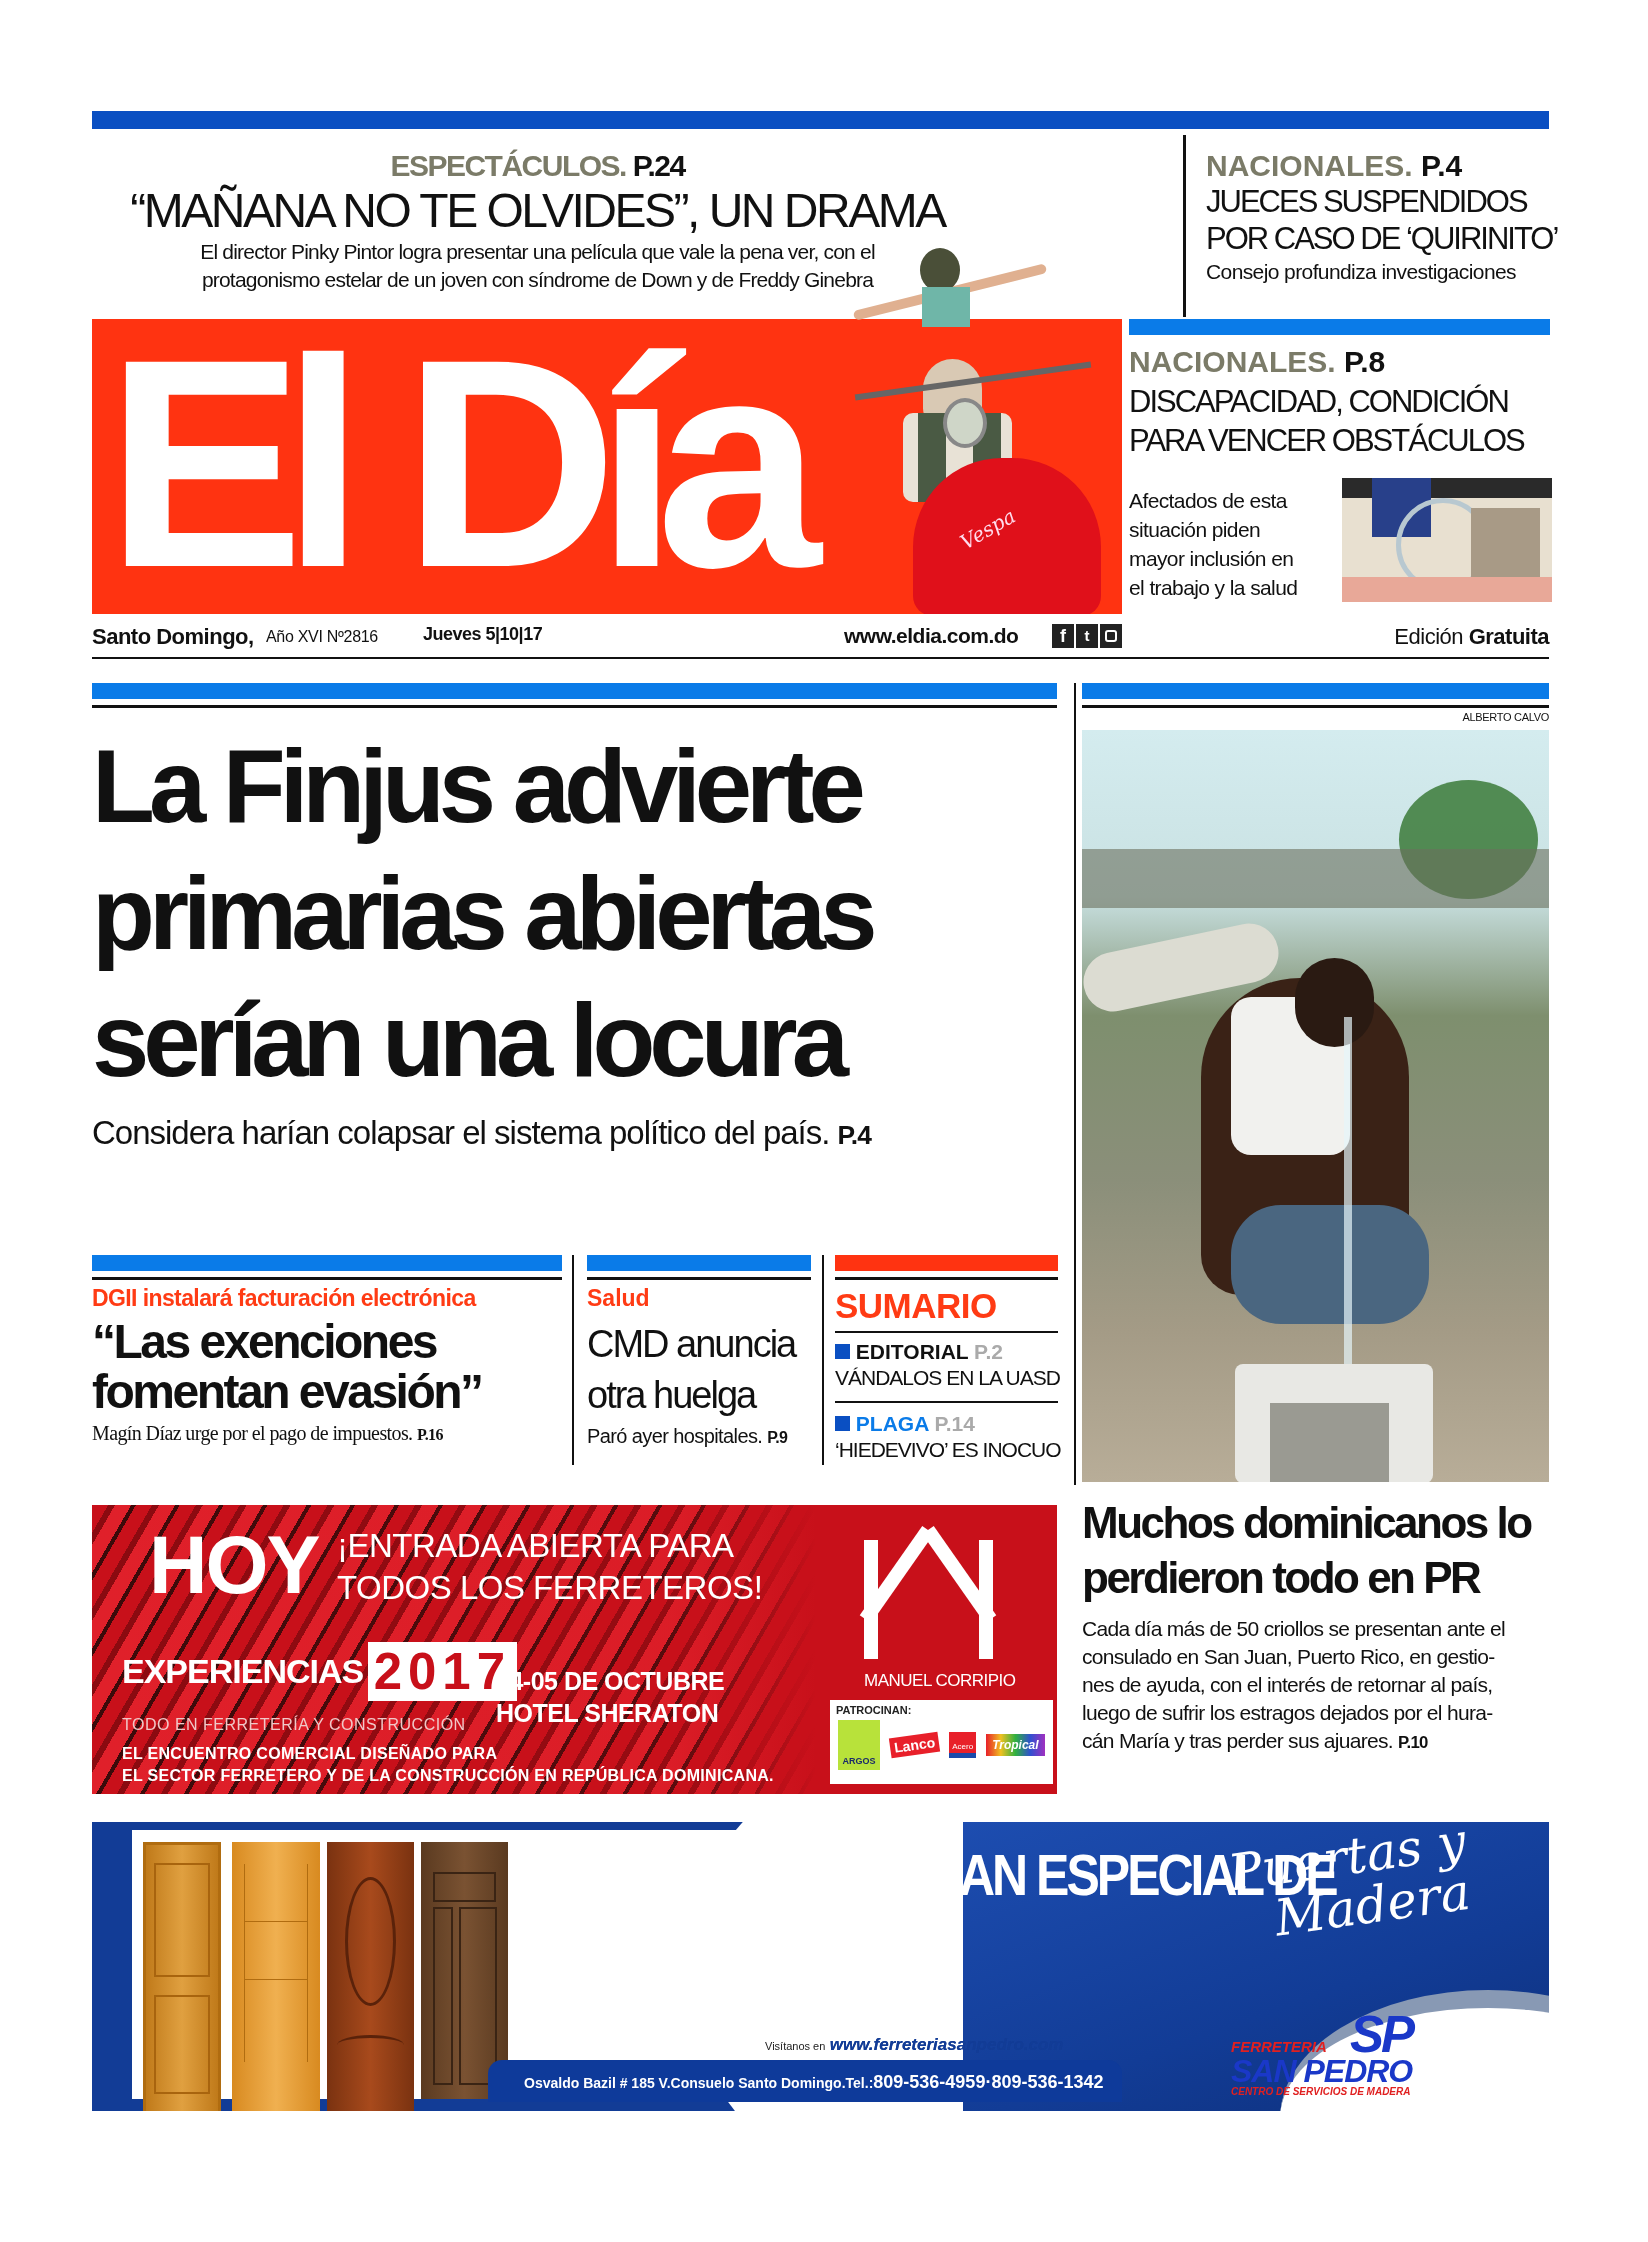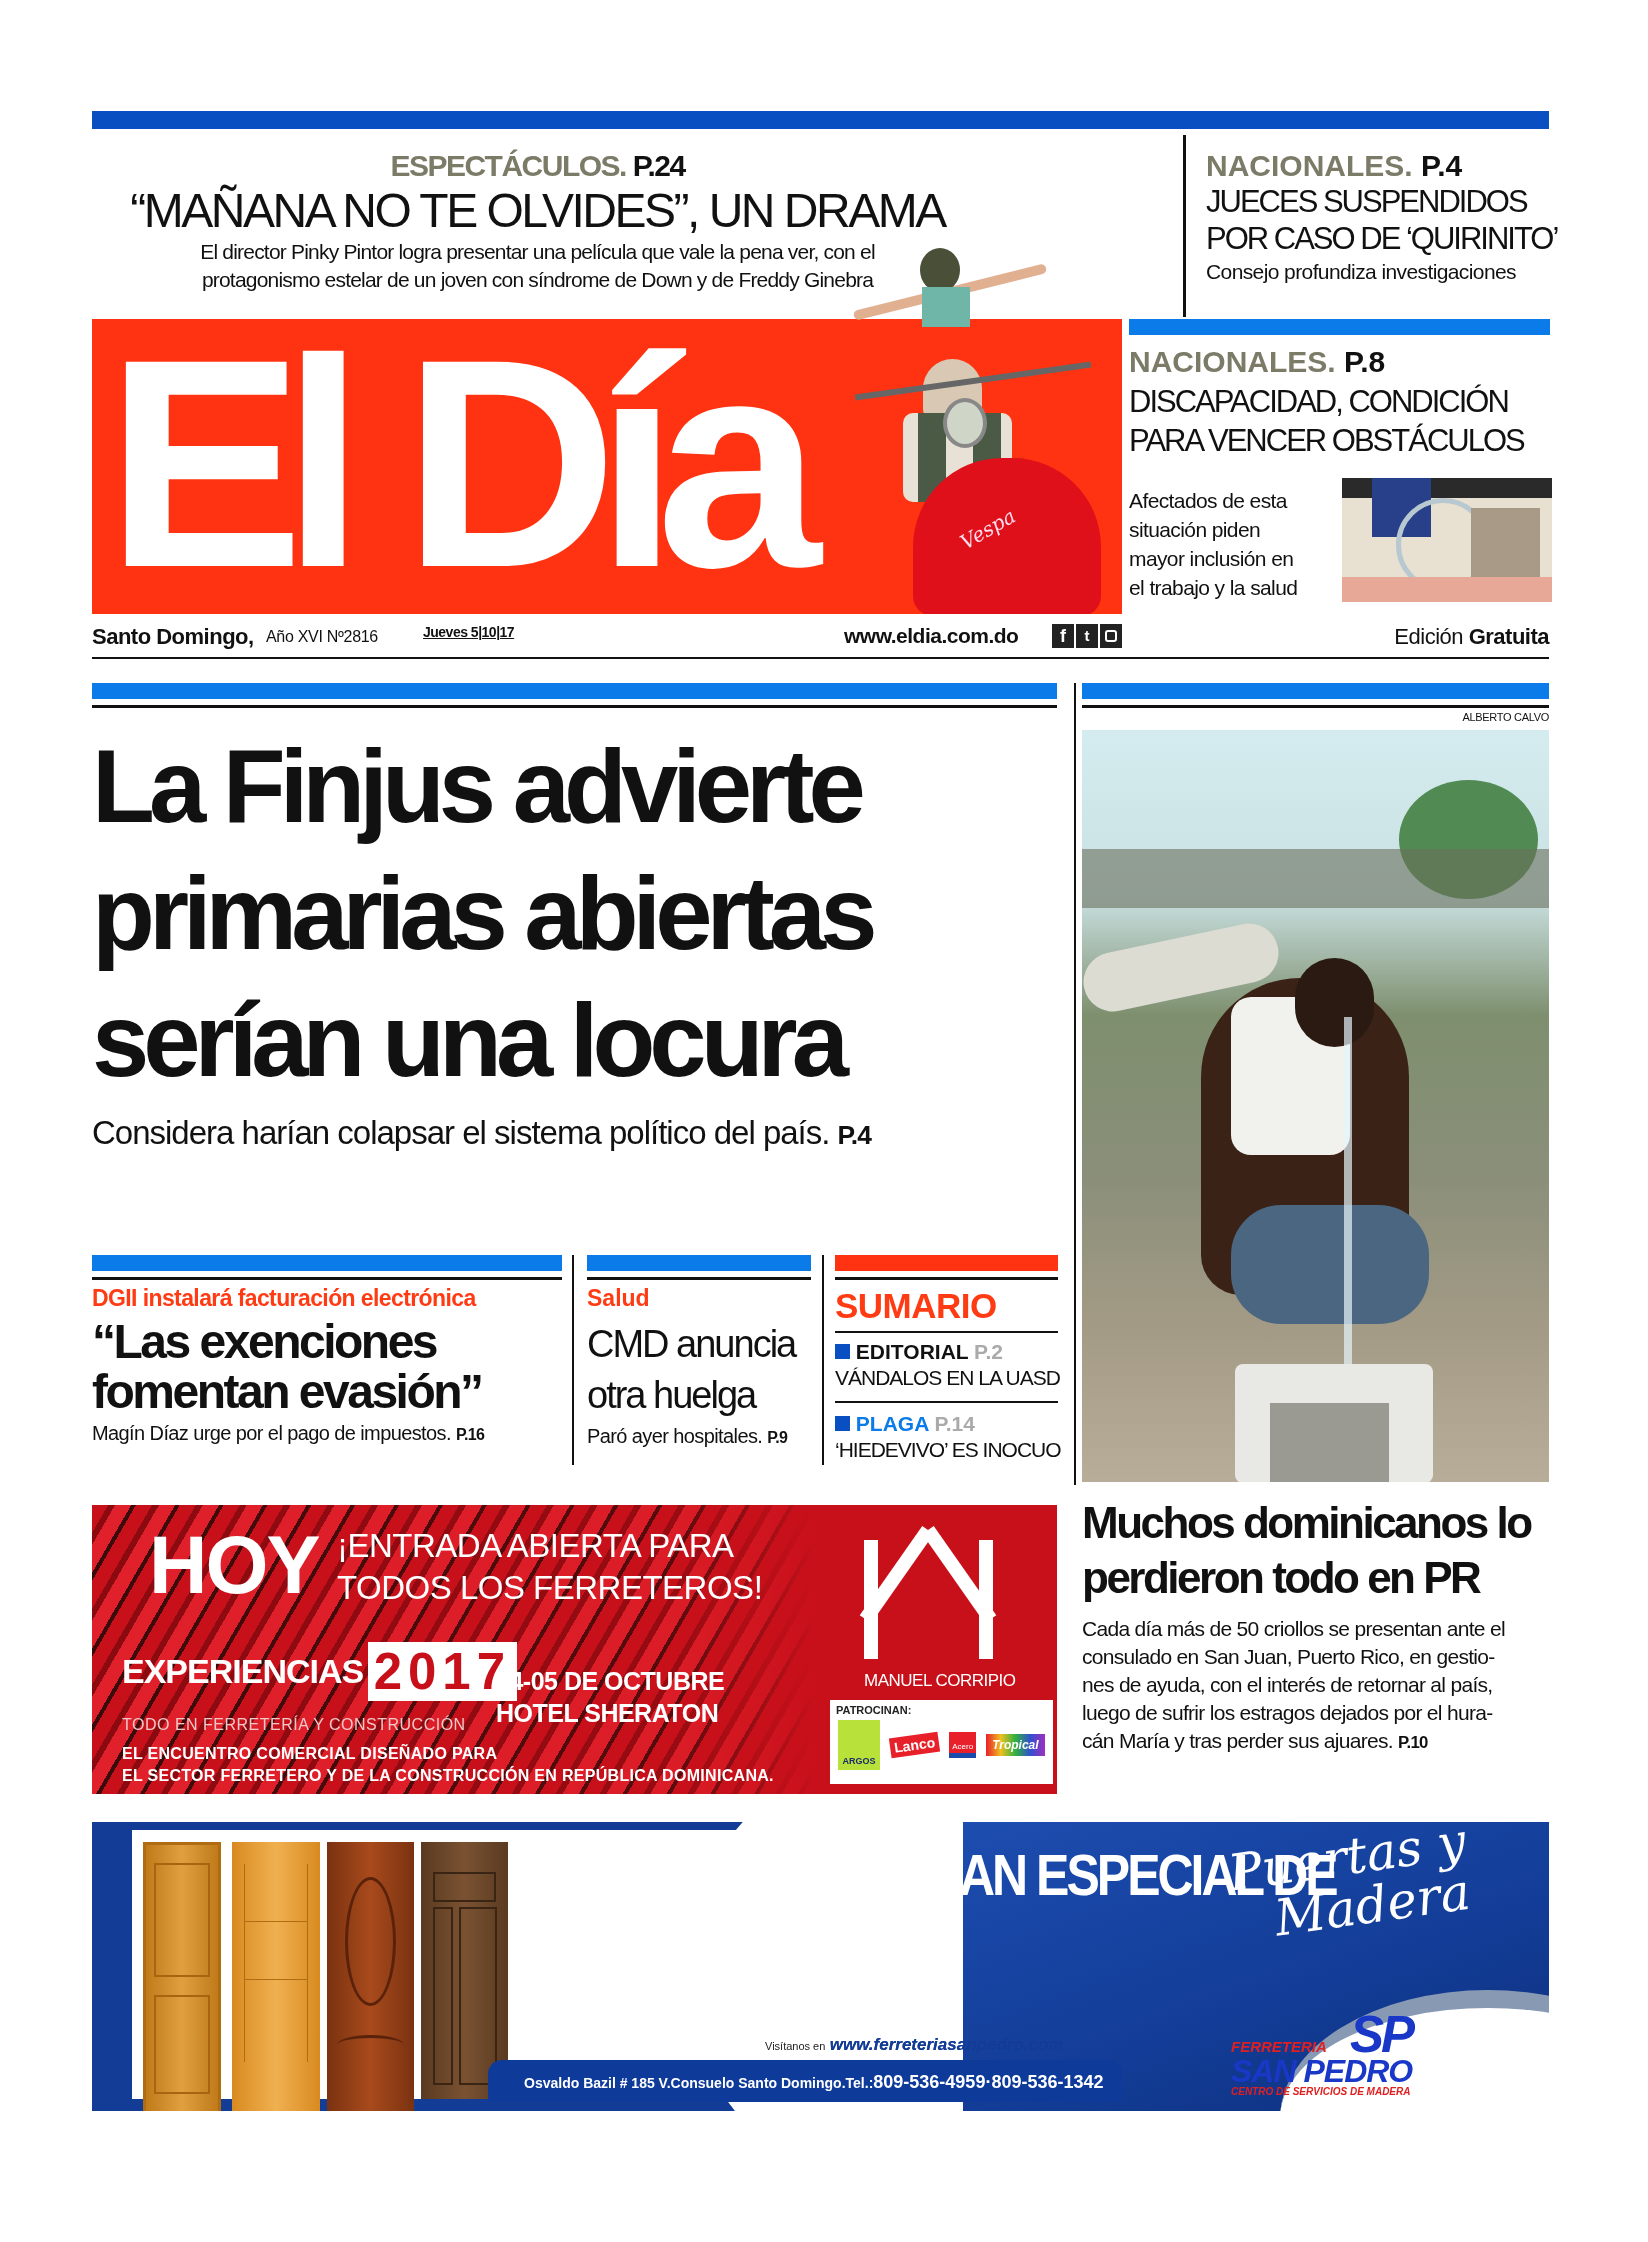--- a/index.html
+++ b/index.html
@@ -88,21 +88,21 @@
     <div style="position:absolute;left:30px;top:0;width:59px;height:59px;background:#28408a;"></div>
     <div style="position:absolute;left:54px;top:20px;width:94px;height:94px;border-radius:50%;border:5px solid #b8c8d0;"></div>
     <div style="position:absolute;left:129px;top:30px;width:69px;height:94px;background:#a89a86;"></div>
     <div style="position:absolute;left:0;top:99px;width:210px;height:25px;background:#e8a898;"></div>
   </div>
 </div>
 
 <div class="abs" style="left:92px;top:622px;width:1457px;height:36px;white-space:nowrap;">
   <span class="narrow" style="position:absolute;left:0;top:2px;font-size:22px;font-weight:bold;letter-spacing:-0.5px;">Santo Domingo,</span>
   <span style="position:absolute;left:174px;top:6px;font-size:16px;letter-spacing:-0.3px;">Año XVI Nº2816</span>
-  <span style="position:absolute;left:331px;top:2px;font-size:14px;font-weight:bold;letter-spacing:-0.5px;text-decoration:underline;">Jueves 5|10|17</span>
+  <span style="position:absolute;left:331px;top:2px;font-size:18px;font-weight:bold;letter-spacing:-0.5px;">Jueves 5|10|17</span>
   <a style="position:absolute;left:752px;top:2px;font-size:21px;font-weight:bold;letter-spacing:-0.5px;color:#111;text-decoration:none;">www.eldia.com.do</a>
   <span style="position:absolute;left:960px;top:2px;display:flex;gap:2px;">
     <span style="width:22px;height:24px;background:#222;color:#fff;font-weight:bold;font-size:18px;text-align:center;line-height:24px;">f</span>
     <span style="width:22px;height:24px;background:#222;color:#fff;font-weight:bold;font-size:15px;text-align:center;line-height:24px;">t</span>
     <span style="width:22px;height:24px;background:#222;display:flex;align-items:center;justify-content:center;">
         <span style="width:12px;height:12px;border:2px solid #fff;border-radius:3px;"></span>
       </span>
   </span>
   <span style="position:absolute;right:0;top:2px;font-size:22px;letter-spacing:-0.5px;">
     <span>Edición</span>
@@ -129,21 +129,21 @@
 
 <div class="abs bar-lblue" style="left:92px;top:1255px;width:470px;height:16px;"></div>
 <div class="abs rule" style="left:92px;top:1277px;width:470px;"></div>
 <div class="abs" style="left:572px;top:1255px;width:2px;height:210px;background:#111;"></div>
 <div class="abs" style="left:92px;top:1283px;width:475px;">
   <div class="kicker-red" style="font-size:23px;line-height:30px;white-space:nowrap;letter-spacing:-0.6px;">DGII instalará facturación electrónica</div>
   <div style="font-size:48px;font-weight:bold;line-height:50px;letter-spacing:-2.5px;white-space:nowrap;margin-top:4px;">
     <div>“Las exenciones</div>
     <div>fomentan evasión”</div>
   </div>
-  <div style="font-size:20px;line-height:32px;white-space:nowrap;letter-spacing:-0.6px;">
+  <div style="font-size:20px;line-height:32px;white-space:nowrap;letter-spacing:-0.6px;font-family:Liberation Serif, serif;">
     <span>Magín Díaz urge por el pago de impuestos.</span> <span class="pref">P.16</span>
   </div>
 </div>
 
 <div class="abs bar-lblue" style="left:587px;top:1255px;width:224px;height:16px;"></div>
 <div class="abs rule" style="left:587px;top:1277px;width:224px;"></div>
 <div class="abs" style="left:822px;top:1255px;width:2px;height:210px;background:#111;"></div>
 <div class="abs" style="left:587px;top:1283px;width:233px;">
   <div class="kicker-red" style="font-size:23px;line-height:30px;">Salud</div>
   <div style="font-size:38px;line-height:51px;letter-spacing:-2px;white-space:nowrap;margin-top:6px;font-weight:500;">

